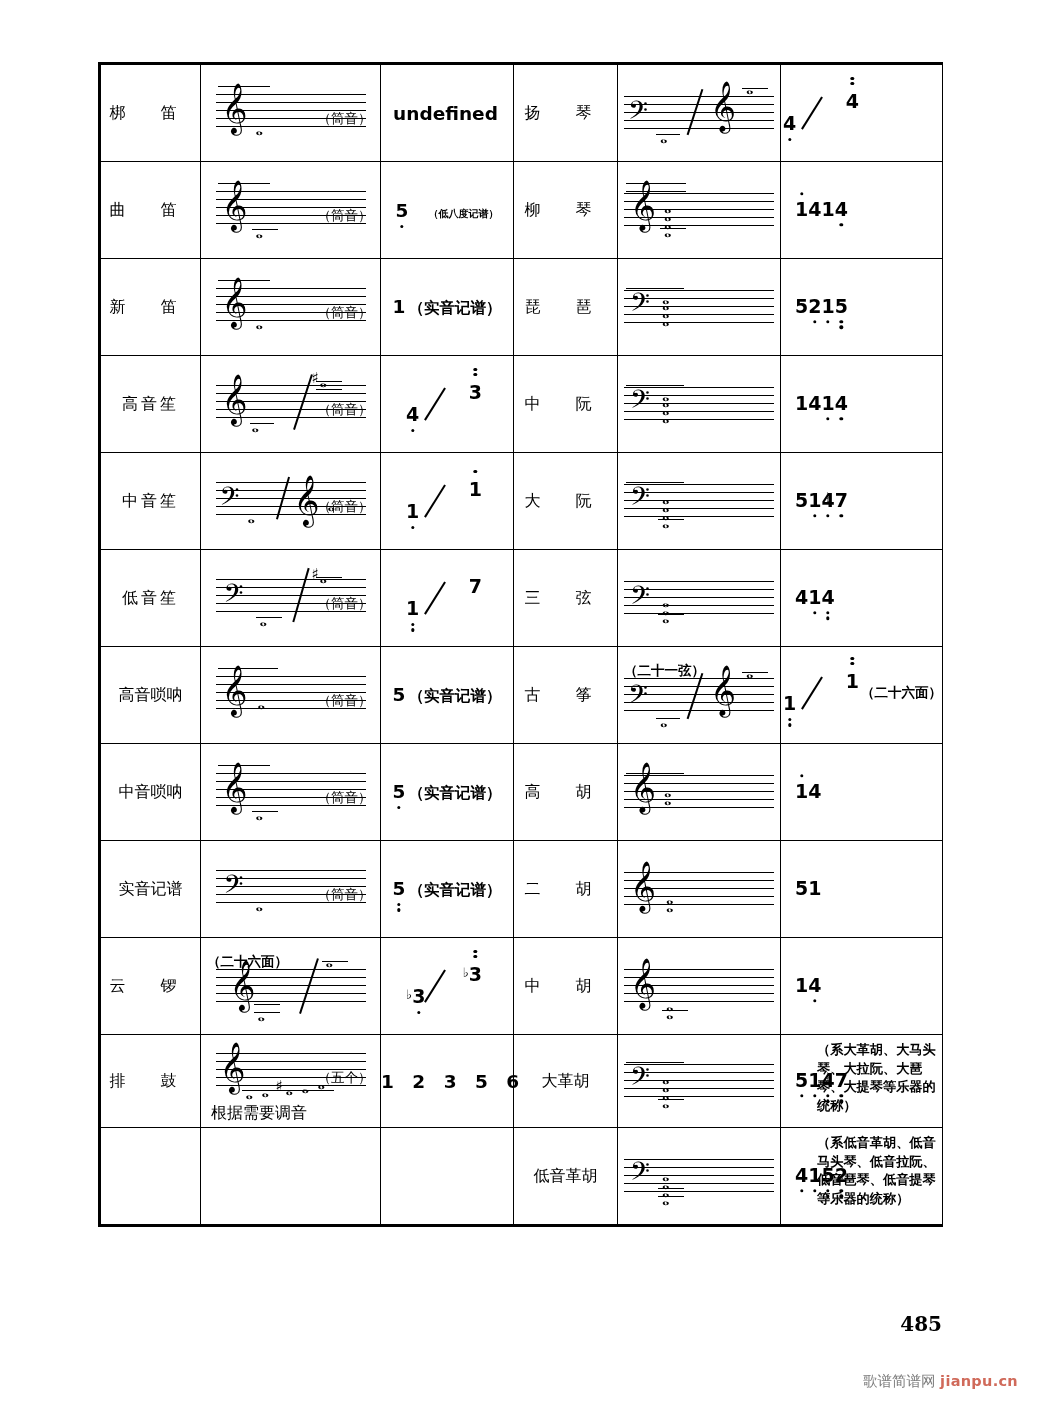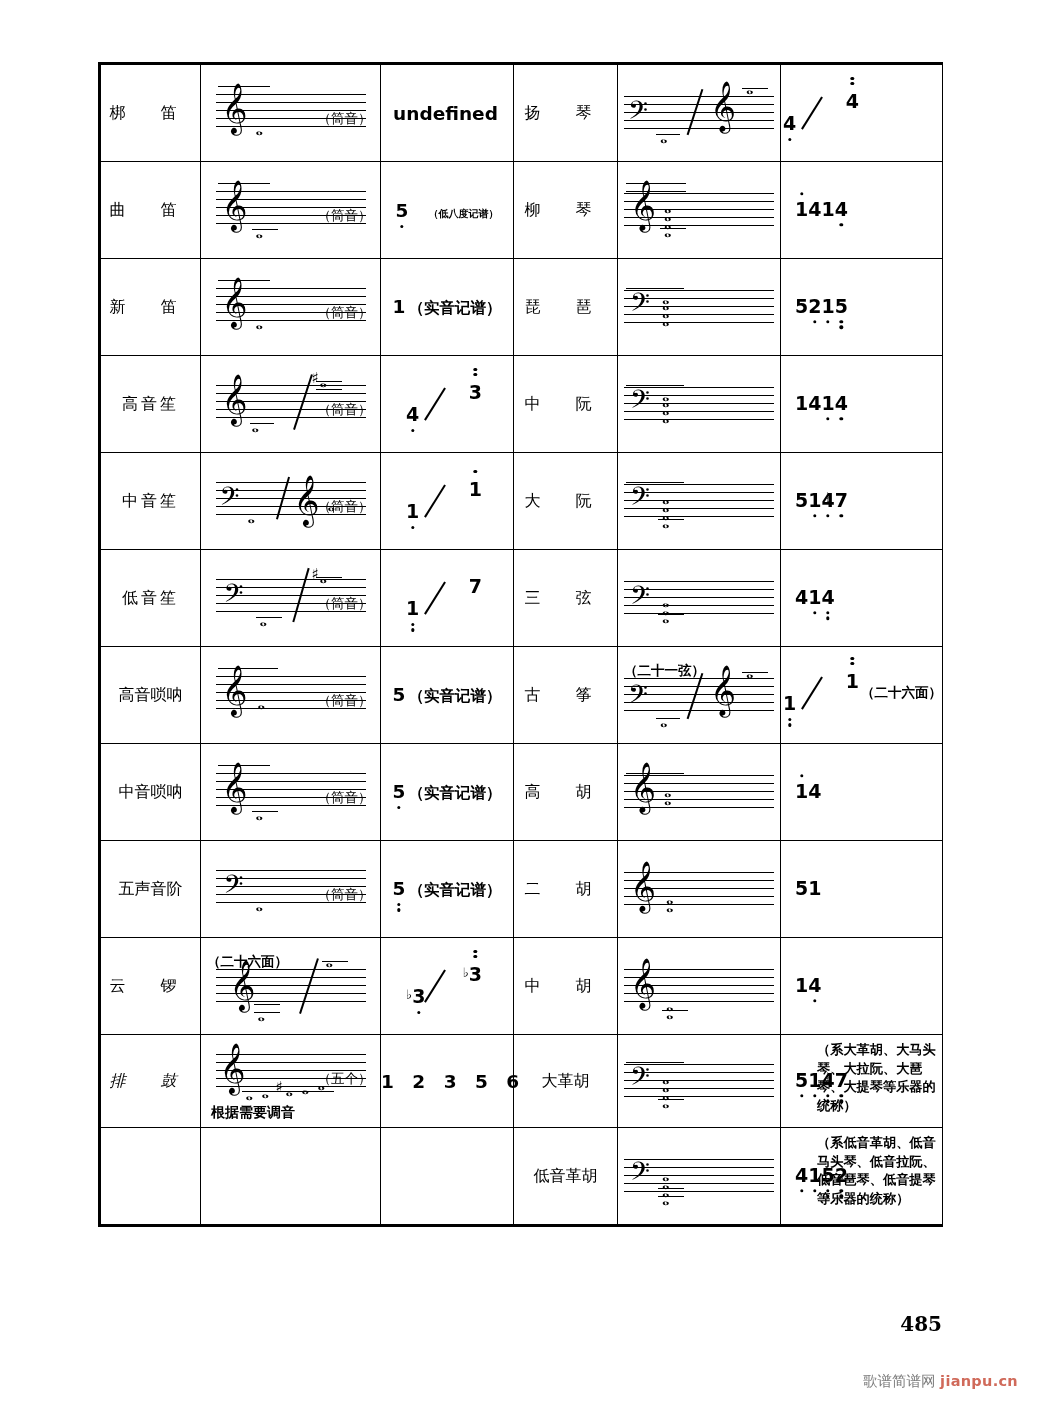--- a/index.html
+++ b/index.html
@@ -139,23 +139,23 @@
     font-size: 13.5px;
     white-space: nowrap;
   }
   .tail-lab {
     position: absolute;
     font-size: 13.5px;
     white-space: nowrap;
   }
   .under-lab {
     position: absolute;
-    font-size: 14px;
+    font-size: 16px;
     white-space: nowrap;
-    font-weight: 700;
+    font-weight: 400;
   }
 
   
   td.jp { position: relative; font-size: 19px; font-weight: bold; }
   .jp-inline {
     font-size: 18.5px; font-weight: bold;
     white-space: nowrap;
   }
   .dot-below, .dot-below2, .dot-above, .dot-above2 {
     position: absolute; left: 50%;
@@ -570,21 +570,21 @@
                 <span class="note" style="left:40px;top:20px">𝅝</span>
                 <span class="note" style="left:40px;top:28px">𝅝</span>
                 <span class="ledger" style="left:2px;top:12px;width:58px"></span>
               </div>
             </td>
             <td class="jp" style="text-align:left">
               <span class="jp-stack"><span class="row"><span class="jp-note">1<span class="dot-above"></span></span></span><span class="row"><span class="jp-note">4</span></span></span>
             </td>
           </tr>
           <tr>
-            <td class="nm" style="height:96px;"><span class="sp0">五声音阶</span></td>
+            <td class="nm" style="height:96px;"><span class="sp0">实音记谱</span></td>
             <td class="st"><div style="position:relative;display:inline-block"><div class="staffbox" style="width:150px;height:62px">
                   <div class="stafflines">
                     <i></i>
                     <i></i>
                     <i></i>
                     <i></i>
                     <i></i>
                   </div>
                   <span class="fclef" style="left:8px;top:16px">𝄢</span>
                   <span class="ledger" style="left:36px;top:46px;width:26px"></span>
@@ -652,21 +652,21 @@
                 <span class="note" style="left:42px;top:48px">𝅝</span>
                 <span class="ledger" style="left:38px;top:55px;width:26px"></span>
                 <span class="ledger" style="left:2px;top:14px;width:58px"></span>
               </div>
             </td>
             <td class="jp" style="text-align:left">
               <span class="jp-stack"><span class="row"><span class="jp-note">1</span></span><span class="row"><span class="jp-note">4<span class="dot-below"></span></span></span></span>
             </td>
           </tr>
           <tr>
-            <td class="nm" style="height:92px;font-style:italic;"><span class="sp2">排 鼓</span></td>
+            <td class="nm" style="height:92px;"><span class="sp2">排 鼓</span></td>
             <td class="st"><div style="position:relative;display:inline-block"><div class="staffbox" style="width:150px;height:62px">
                   <div class="stafflines">
                     <i></i>
                     <i></i>
                     <i></i>
                     <i></i>
                     <i></i>
                   </div>
                   <span class="gclef" style="left:4px;top:6px">𝄞</span>
                   <span class="note" style="left:30px;top:44px">𝅝</span>

